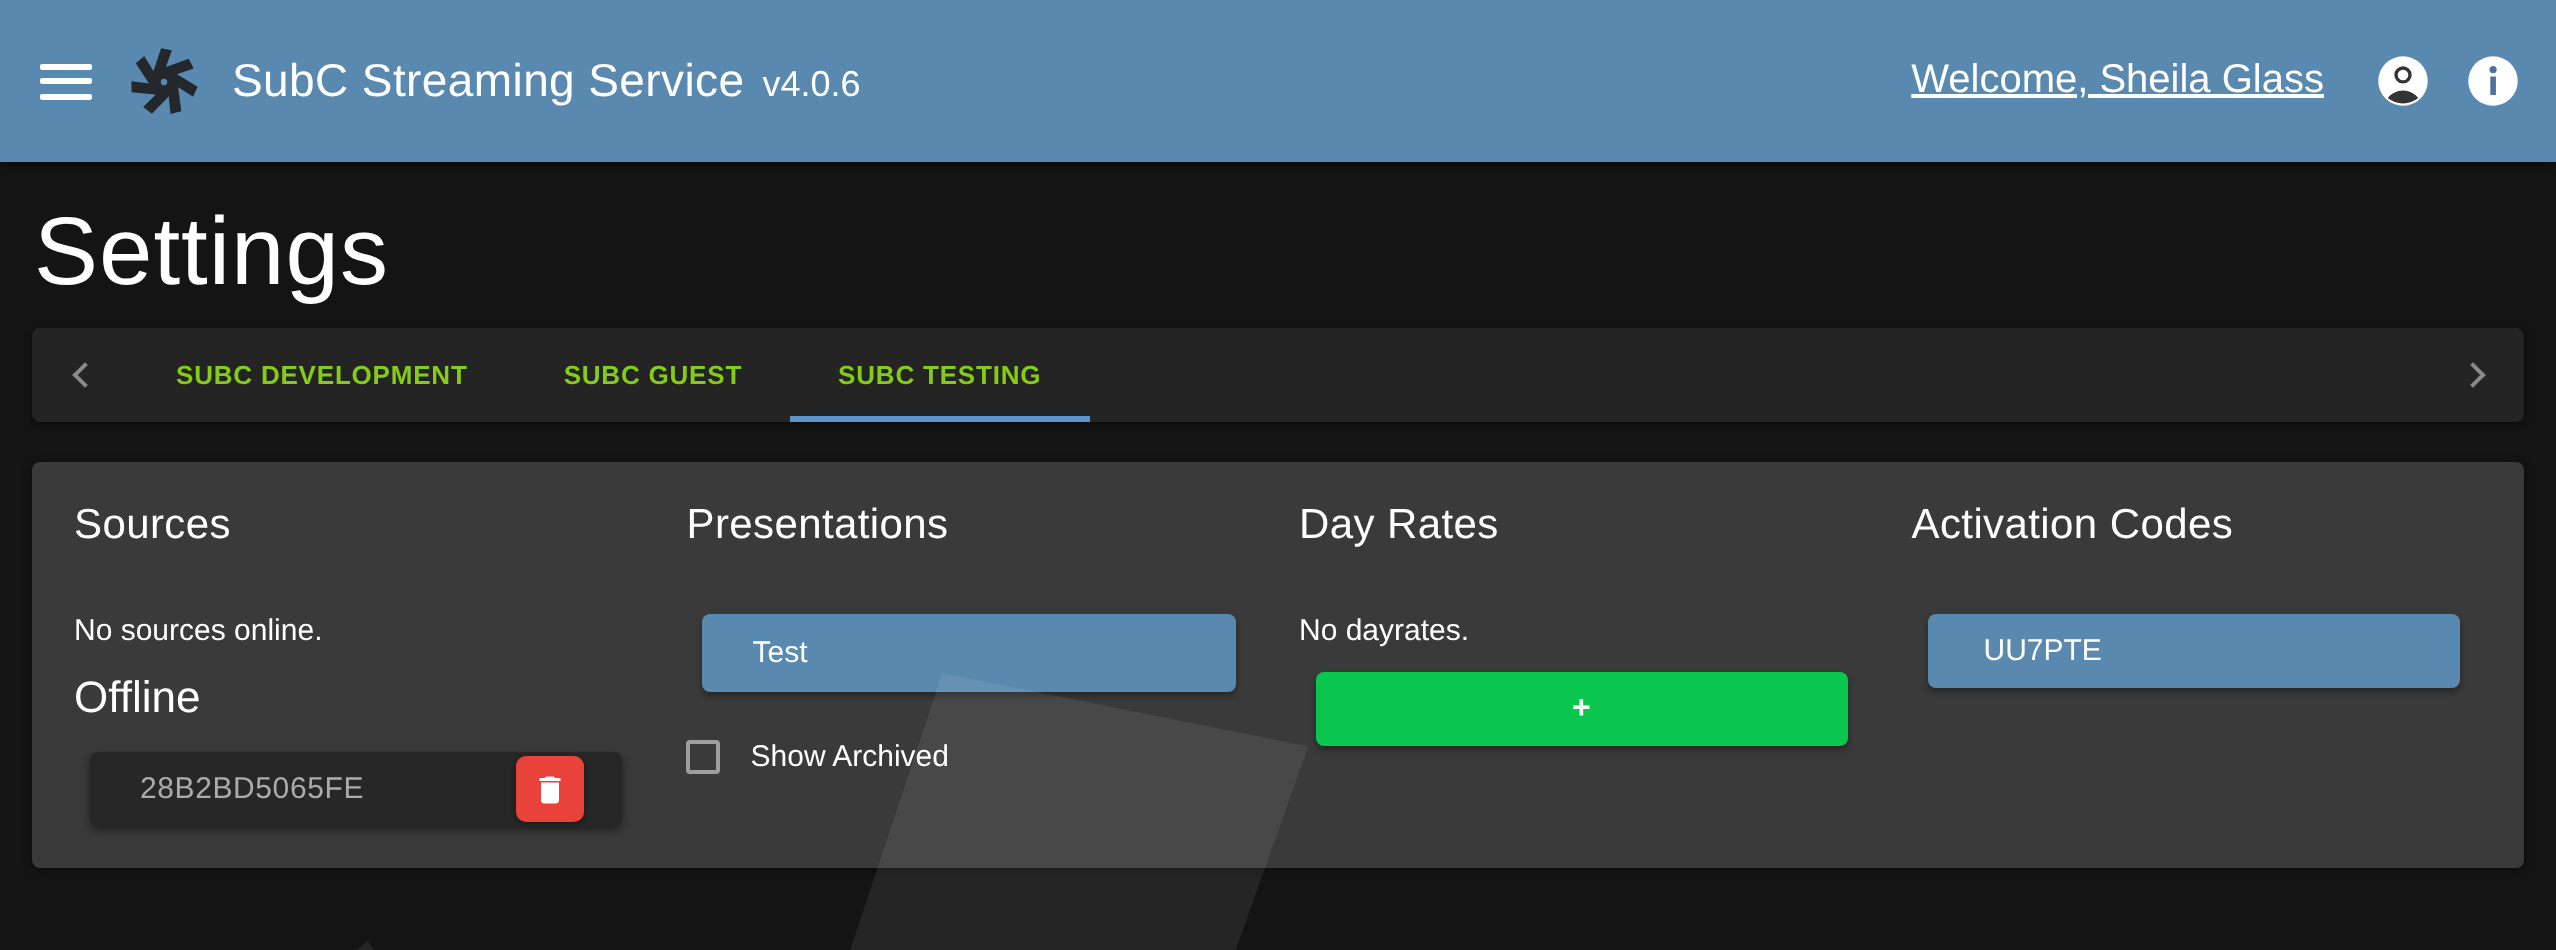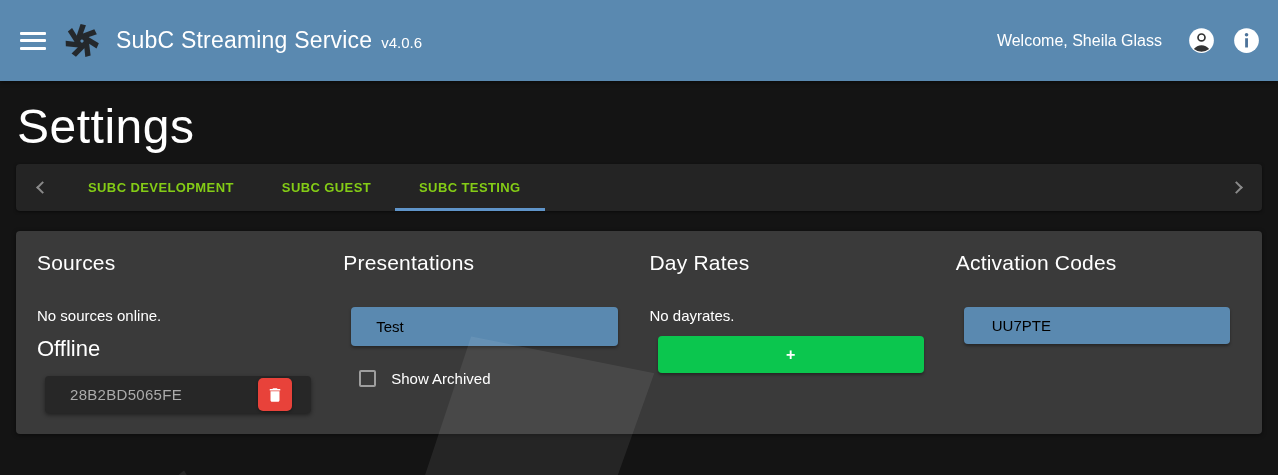--- a/index.html
+++ b/index.html
@@ -14,23 +14,23 @@
     height:81px; background:#5a89b0; display:flex; align-items:center;
     padding:0 18px 0 20px; position:relative; z-index:10;
     box-shadow:0 2px 4px rgba(0,0,0,.4);
   }
   .menu-btn { width:26px; height:18px; display:flex; flex-direction:column;
     justify-content:space-between; cursor:pointer; margin-right:18px; }
   .menu-btn span { display:block; height:3px; background:#fff; border-radius:1px; }
   .logo { width:36px; height:36px; margin-right:16px; flex:0 0 auto; }
   .title-group { display:flex; align-items:baseline; }
   .app-title { font-size:23px; font-weight:500; letter-spacing:.2px; }
-  .app-version { font-size:15px; margin-left:9px; font-weight:400; }
+  .app-version { font-size:18px; margin-left:9px; font-weight:400; }
   .appbar-right { margin-left:auto; display:flex; align-items:center; }
-  .welcome { font-size:16px; margin-right:26px; }
+  .welcome { font-size:20px; margin-right:26px;text-decoration:underline; }
   .round-icon { width:27px; height:27px; cursor:pointer; }
   .round-icon + .round-icon { margin-left:18px; }
 
   
   .page-title { font-size:48px; font-weight:500; letter-spacing:.5px;
     margin:18px 0 10px 17px; position:relative; z-index:2; }
 
   
   .tabbar {
     margin:6px 16px 0 16px; height:47px; background:#242424; border-radius:4px;
@@ -55,21 +55,21 @@
     margin:20px 16px 0 16px; min-height:200px; background:#3a3a3a; border-radius:4px;
     padding:20px 0 21px 21px; display:grid; grid-template-columns:repeat(4,1fr);
     position:relative; z-index:1; box-shadow:0 1px 4px rgba(0,0,0,.5);
   }
   .col h2 { font-size:21px; font-weight:500; margin-bottom:32px; letter-spacing:.2px; }
   .empty-text { font-size:15px; margin-bottom:12px; }
   .offline-title { font-size:22px; font-weight:500; margin:2px 0 14px 0; }
 
   .item-btn {
     display:block; width:calc(100% - 40px); margin-left:8px; height:39px;
-    background:#5a89b0; color:#000000; border:none; border-radius:4px; font-size:15px;
+    background:#5a89b0; color:#ffffff; border:none; border-radius:4px; font-size:15px;
     font-family:inherit; text-align:left; cursor:pointer;
     box-shadow:0 2px 3px rgba(0,0,0,.35);
   }
   .item-btn.presentation { padding-left:25px; margin-bottom:24px; }
   .item-btn.code { padding-left:28px; height:37px; }
   .add-btn {
     display:block; width:calc(100% - 40px); margin-left:8px; height:37px;
     background:#0bc64e; color:#fff; border:none; border-radius:4px; font-size:16px;
     font-weight:700; font-family:inherit; cursor:pointer; text-align:center;
     box-shadow:0 2px 3px rgba(0,0,0,.35);
@@ -81,21 +81,21 @@
     box-shadow:0 2px 4px rgba(0,0,0,.45); cursor:pointer;margin-top:12px;
   }
   .source-id { font-size:15px; color:#ababab; letter-spacing:.3px; }
   .delete-btn {
     margin-left:auto; width:34px; height:33px; background:#e8423a; border:none;
     border-radius:5px; cursor:pointer; display:flex; align-items:center;
     justify-content:center; box-shadow:0 1px 3px rgba(0,0,0,.4);
   }
   .delete-btn svg { width:18px; height:18px; }
 
-  .checkbox-row { display:flex; align-items:center; margin-left:16px; cursor:pointer; }
+  .checkbox-row { display:flex; align-items:center; cursor:pointer; }
   .checkbox {
     width:17px; height:17px; border:2px solid #9e9e9e; border-radius:2px;
     background:transparent; flex:0 0 auto;
   }
   .checkbox-label { font-size:15px; margin-left:15px; }
 
   
   .watermark {
     position:absolute; left:-90px; top:300px; width:1220px; height:1220px;
     z-index:3; pointer-events:none; opacity:.07;

